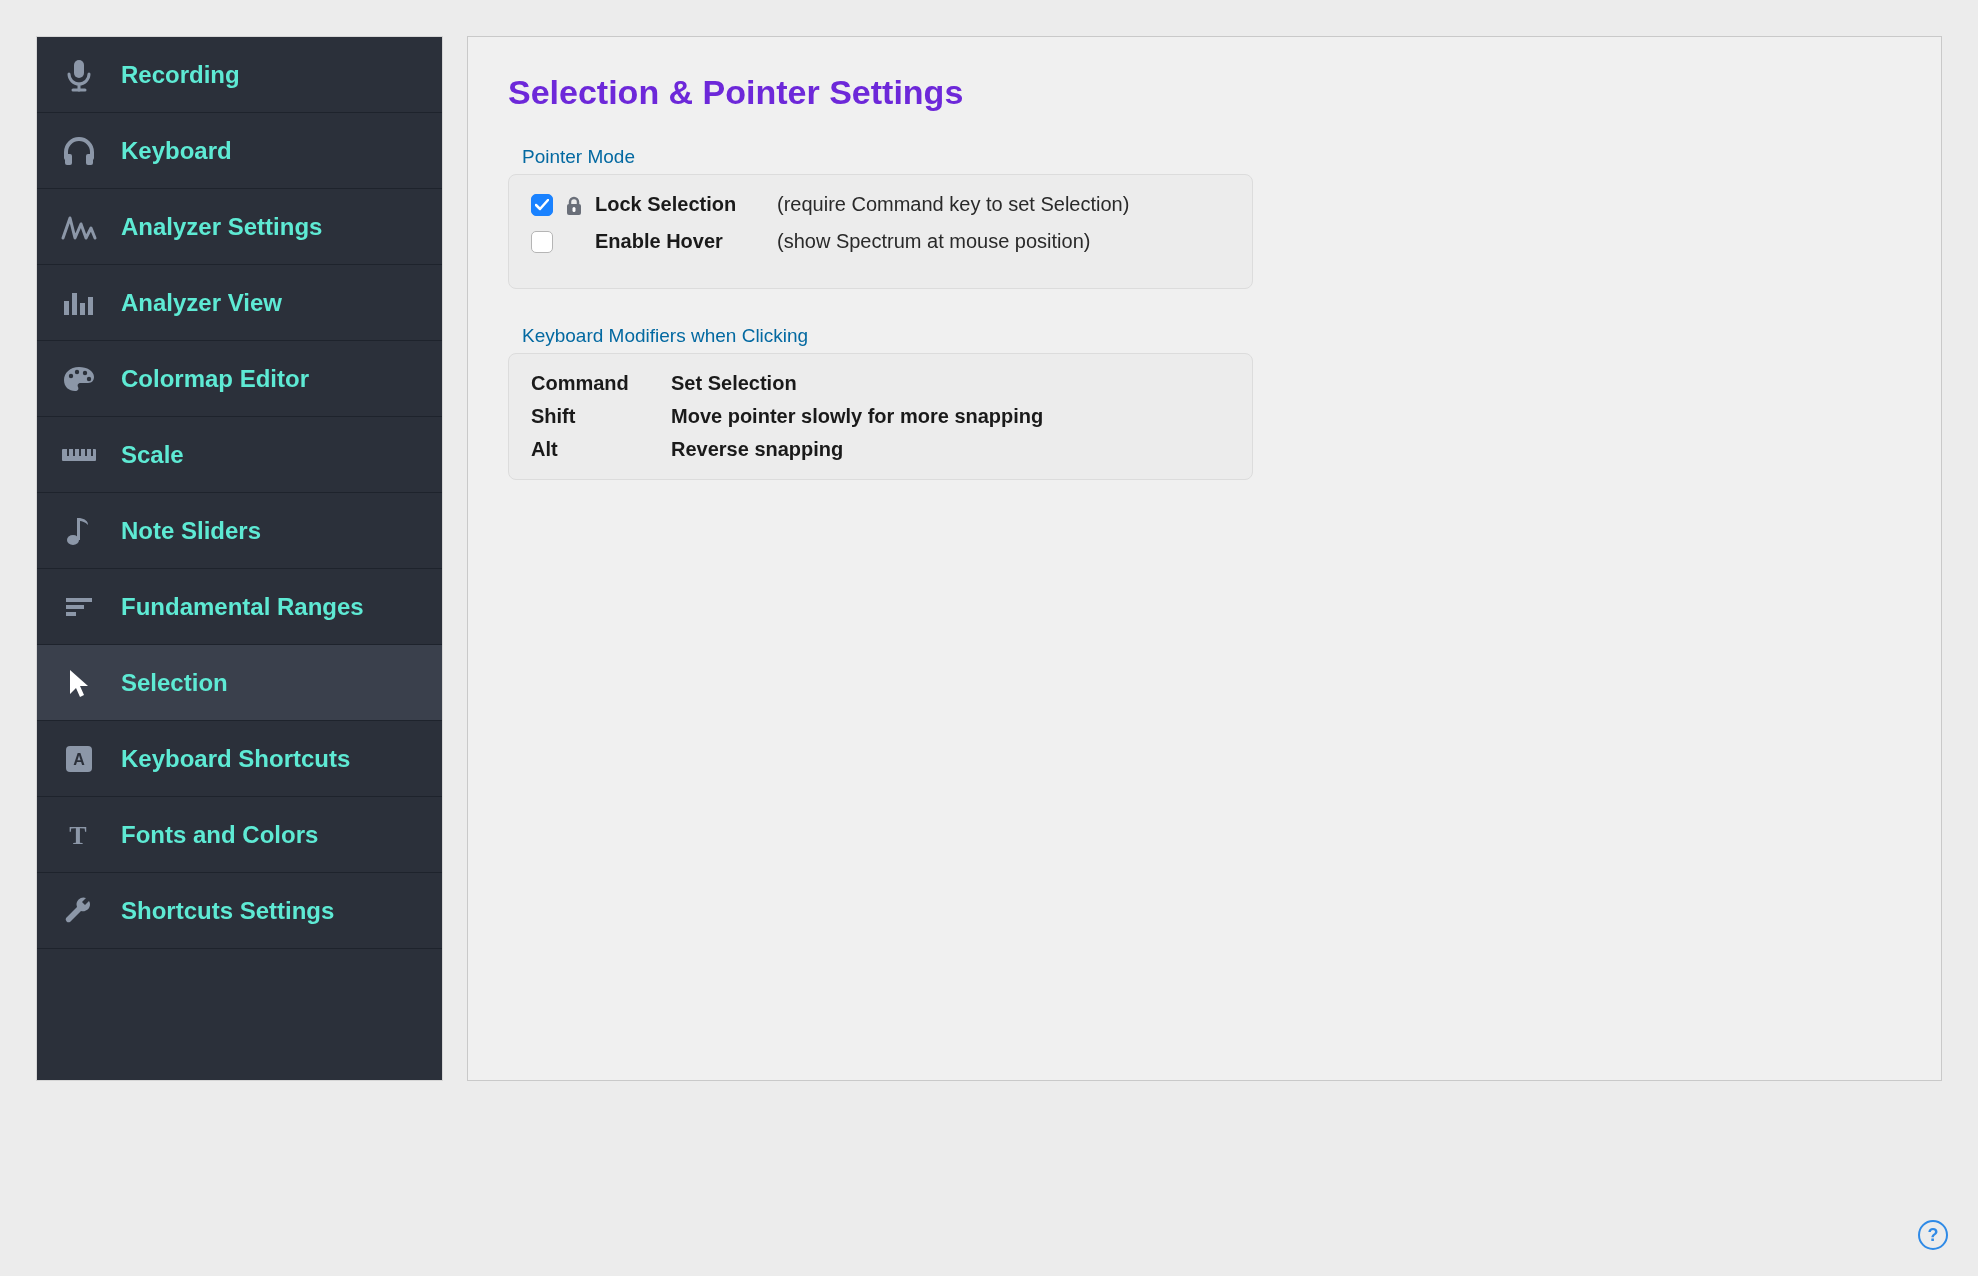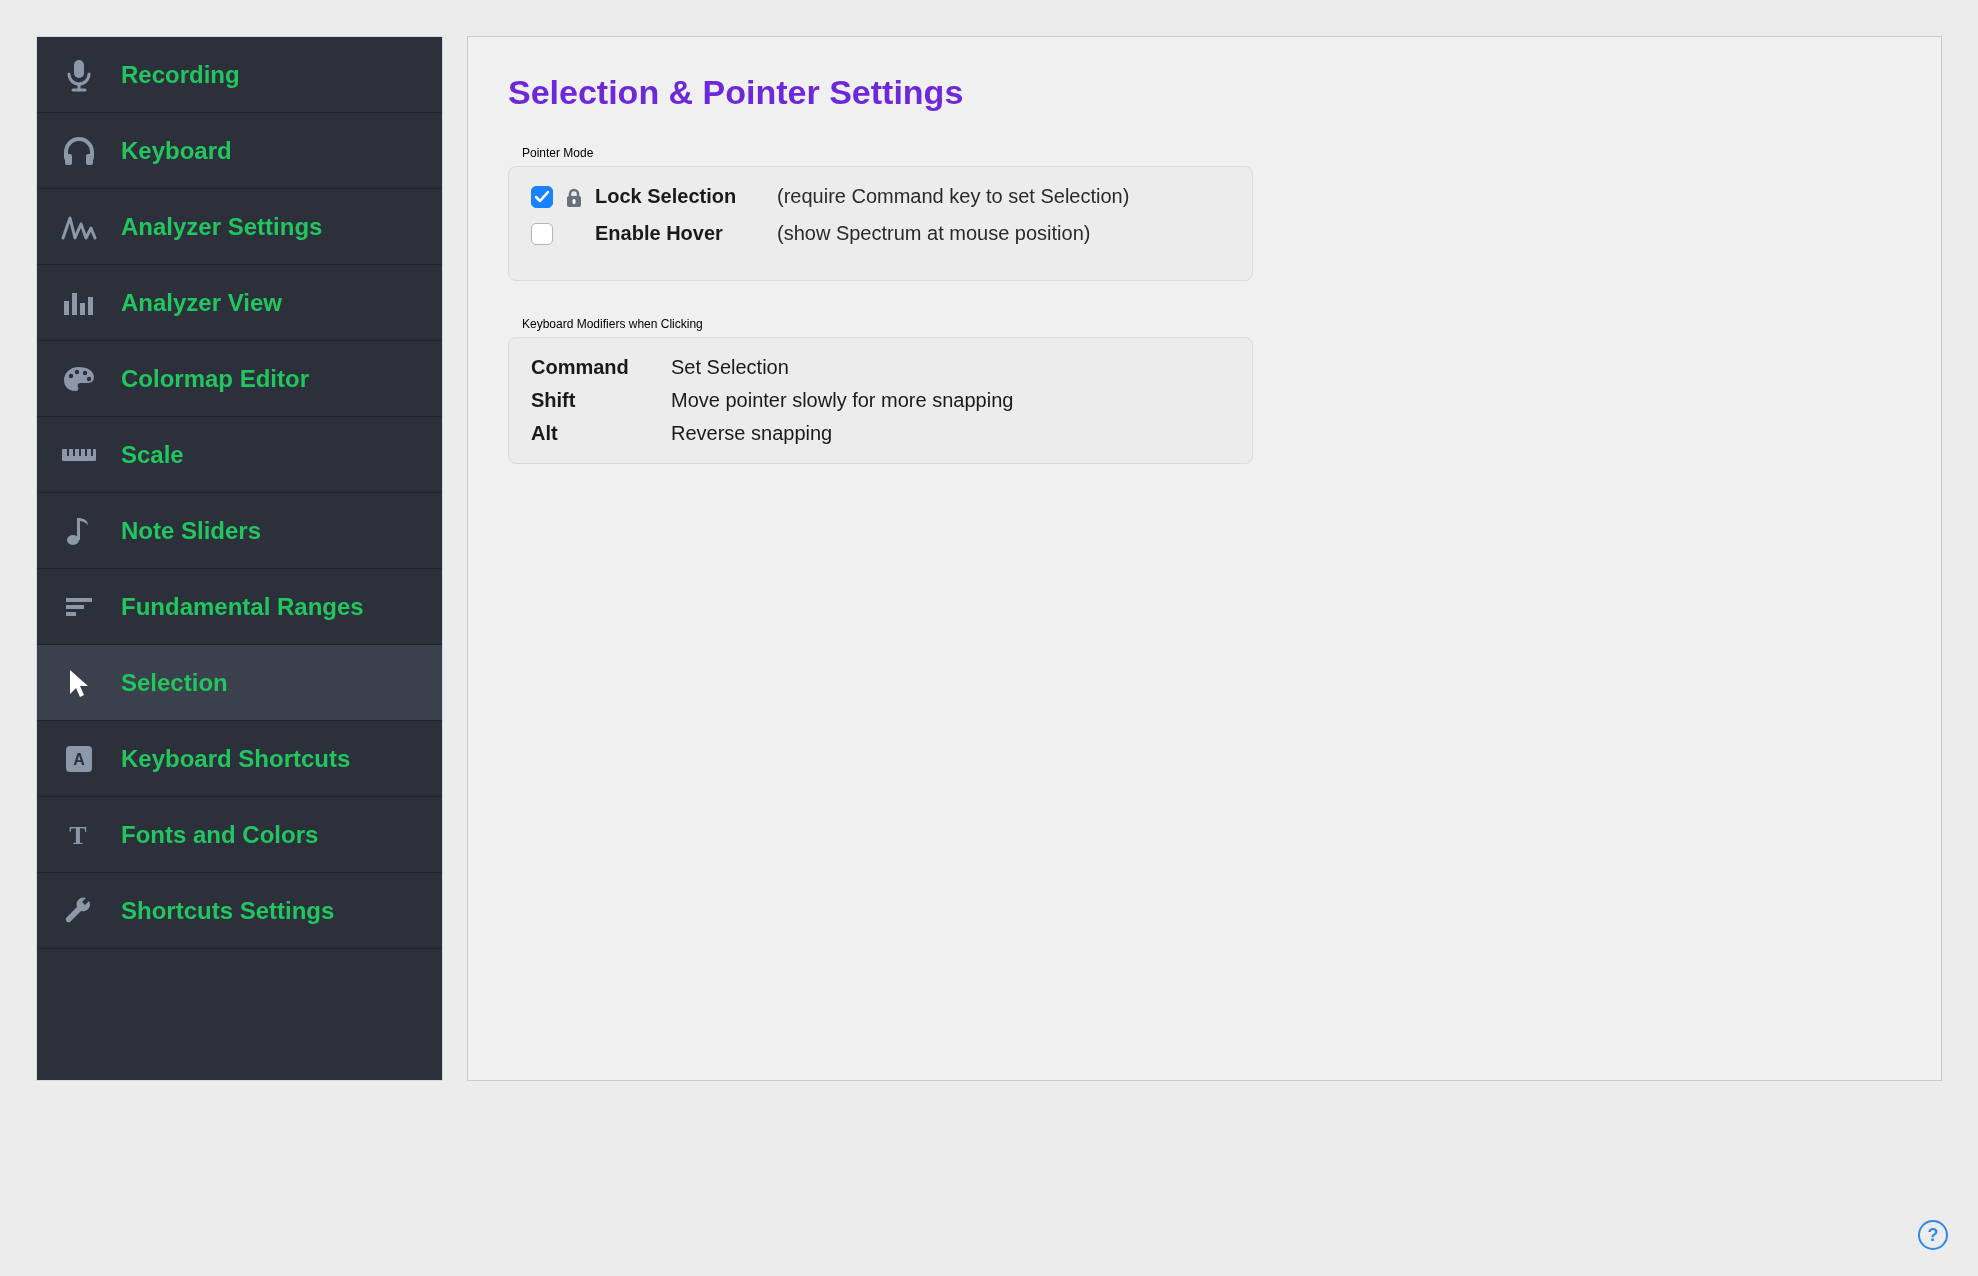--- a/index.html
+++ b/index.html
@@ -41,21 +41,21 @@
   }
   .sidebar-item .icon {
     width: 48px;
     display: flex;
     align-items: center;
     justify-content: center;
     flex-shrink: 0;
   }
   .sidebar-item .icon svg { display: block; }
   .sidebar-item .label {
-    color: #22c55e;
+    color: #5eead4;
     font-size: 24px;
     font-weight: 600;
     margin-left: 18px;
     white-space: nowrap;
   }
 
   
   .main {
     flex: 1;
     background: #f0f0f0;
@@ -63,22 +63,22 @@
     height: 1045px;
     padding: 36px 40px;
   }
   .page-title {
     font-size: 34px;
     font-weight: 800;
     color: #6d28d9;
     margin-bottom: 34px;
   }
   .section-label {
-    font-size: 12px;
-    color: #000000;
+    font-size: 19px;
+    color: #0369a1;
     margin: 0 0 6px 14px;
   }
   .panel {
     background: #ececec;
     border: 1px solid #dcdcdc;
     border-radius: 8px;
     padding: 18px 22px;
     width: 745px;
     margin-bottom: 36px;
   }
@@ -106,21 +106,21 @@
   .lock-icon { display: flex; align-items: center; justify-content: center; }
   .check-label { font-weight: 700; width: 170px; }
   .check-desc { color: #2a2a2a; }
   .kv-row {
     display: flex;
     font-size: 20px;
     margin-bottom: 10px;
   }
   .kv-row:last-child { margin-bottom: 0; }
   .kv-key { font-weight: 700; width: 140px; }
-  .kv-val { color: #1a1a1a; }
+  .kv-val { color: #1a1a1a; font-weight: bold; }
 
   
   .help-btn {
     position: absolute;
     right: 30px;
     bottom: 26px;
     width: 30px; height: 30px;
     border: 2px solid #2f8ae6;
     border-radius: 50%;
     color: #2f8ae6;

